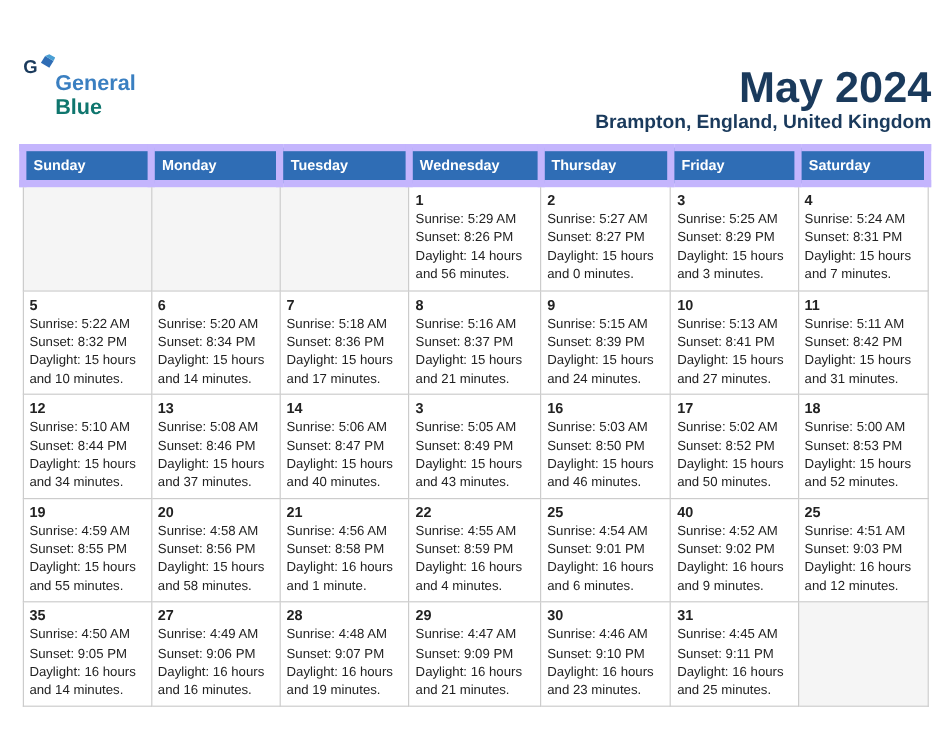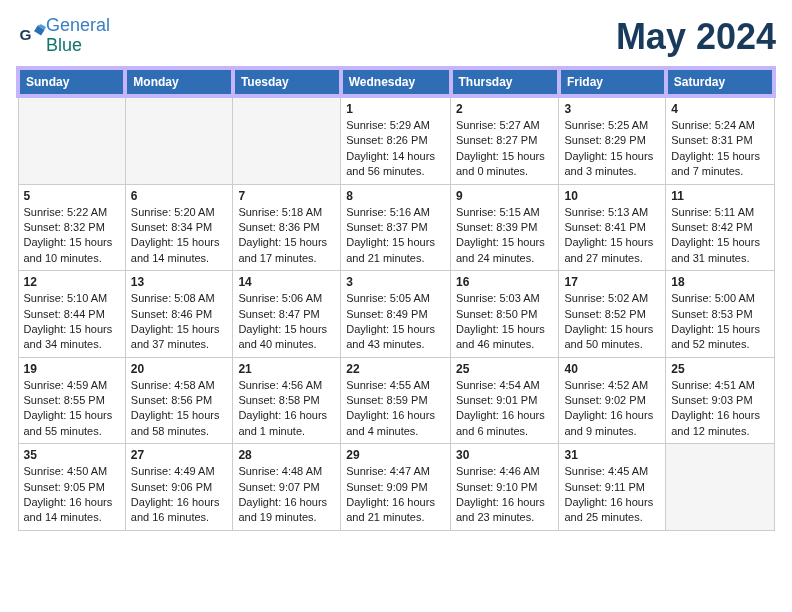--- a/index.html
+++ b/index.html
@@ -15,57 +15,59 @@
       align-items: flex-start;
       justify-content: space-between;
       margin-bottom: 8px;
     }
     .logo {
       display: flex;
       align-items: center;
     }
     .logo-text {
       font-size: 18px;
-      font-weight: normal;
+      font-weight: bold;
       color: #1a3a5c;
       line-height: 1.1;
+      margin-top: 44px;
     }
     .logo-text span {
       color: #3a7fc1;
     }
     .logo-icon {
       width: 28px;
       height: 28px;
       margin-left: 2px;
     }
     .title-block {
       text-align: right;
     }
     .month-title {
       font-size: 36px;
       font-weight: bold;
       color: #1a3a5c;
+      margin-top: 36px;
     }
     .location-title {
       font-size: 16px;
       color: #1a3a5c;
       font-weight: bold;
     }
     .calendar {
       width: 100%;
       border-collapse: collapse;
       font-size: 11px;
     }
     .calendar th {
       background: #2f6db5;
       color: #fff;
       text-align: left;
       padding: 5px 6px;
       font-size: 12px;
-      border: 4px solid #c4b5fd;
+      border: 6px solid #c4b5fd;
     }
     .calendar td {
       border: 1px solid #ccc;
       vertical-align: top;
       padding: 4px 5px;
       width: 113px;
       min-height: 80px;
       background: #fff;
     }
     .calendar td.empty {
@@ -100,20 +102,21 @@
     </div>
     <div>
       <div class="logo-text">
         <span>General</span><br>
         <span style="color:#0f766e;">Blue</span>
       </div>
     </div>
   </div>
   <div class="title-block">
     <div class="month-title">May 2024</div>
+    <div class="location-title">Brampton, England, United Kingdom</div>
   </div>
 </div>
 
 <table class="calendar">
   <thead>
     <tr>
     <th>Sunday</th>
         <th>Monday</th>
         <th>Tuesday</th>
         <th>Wednesday</th>

